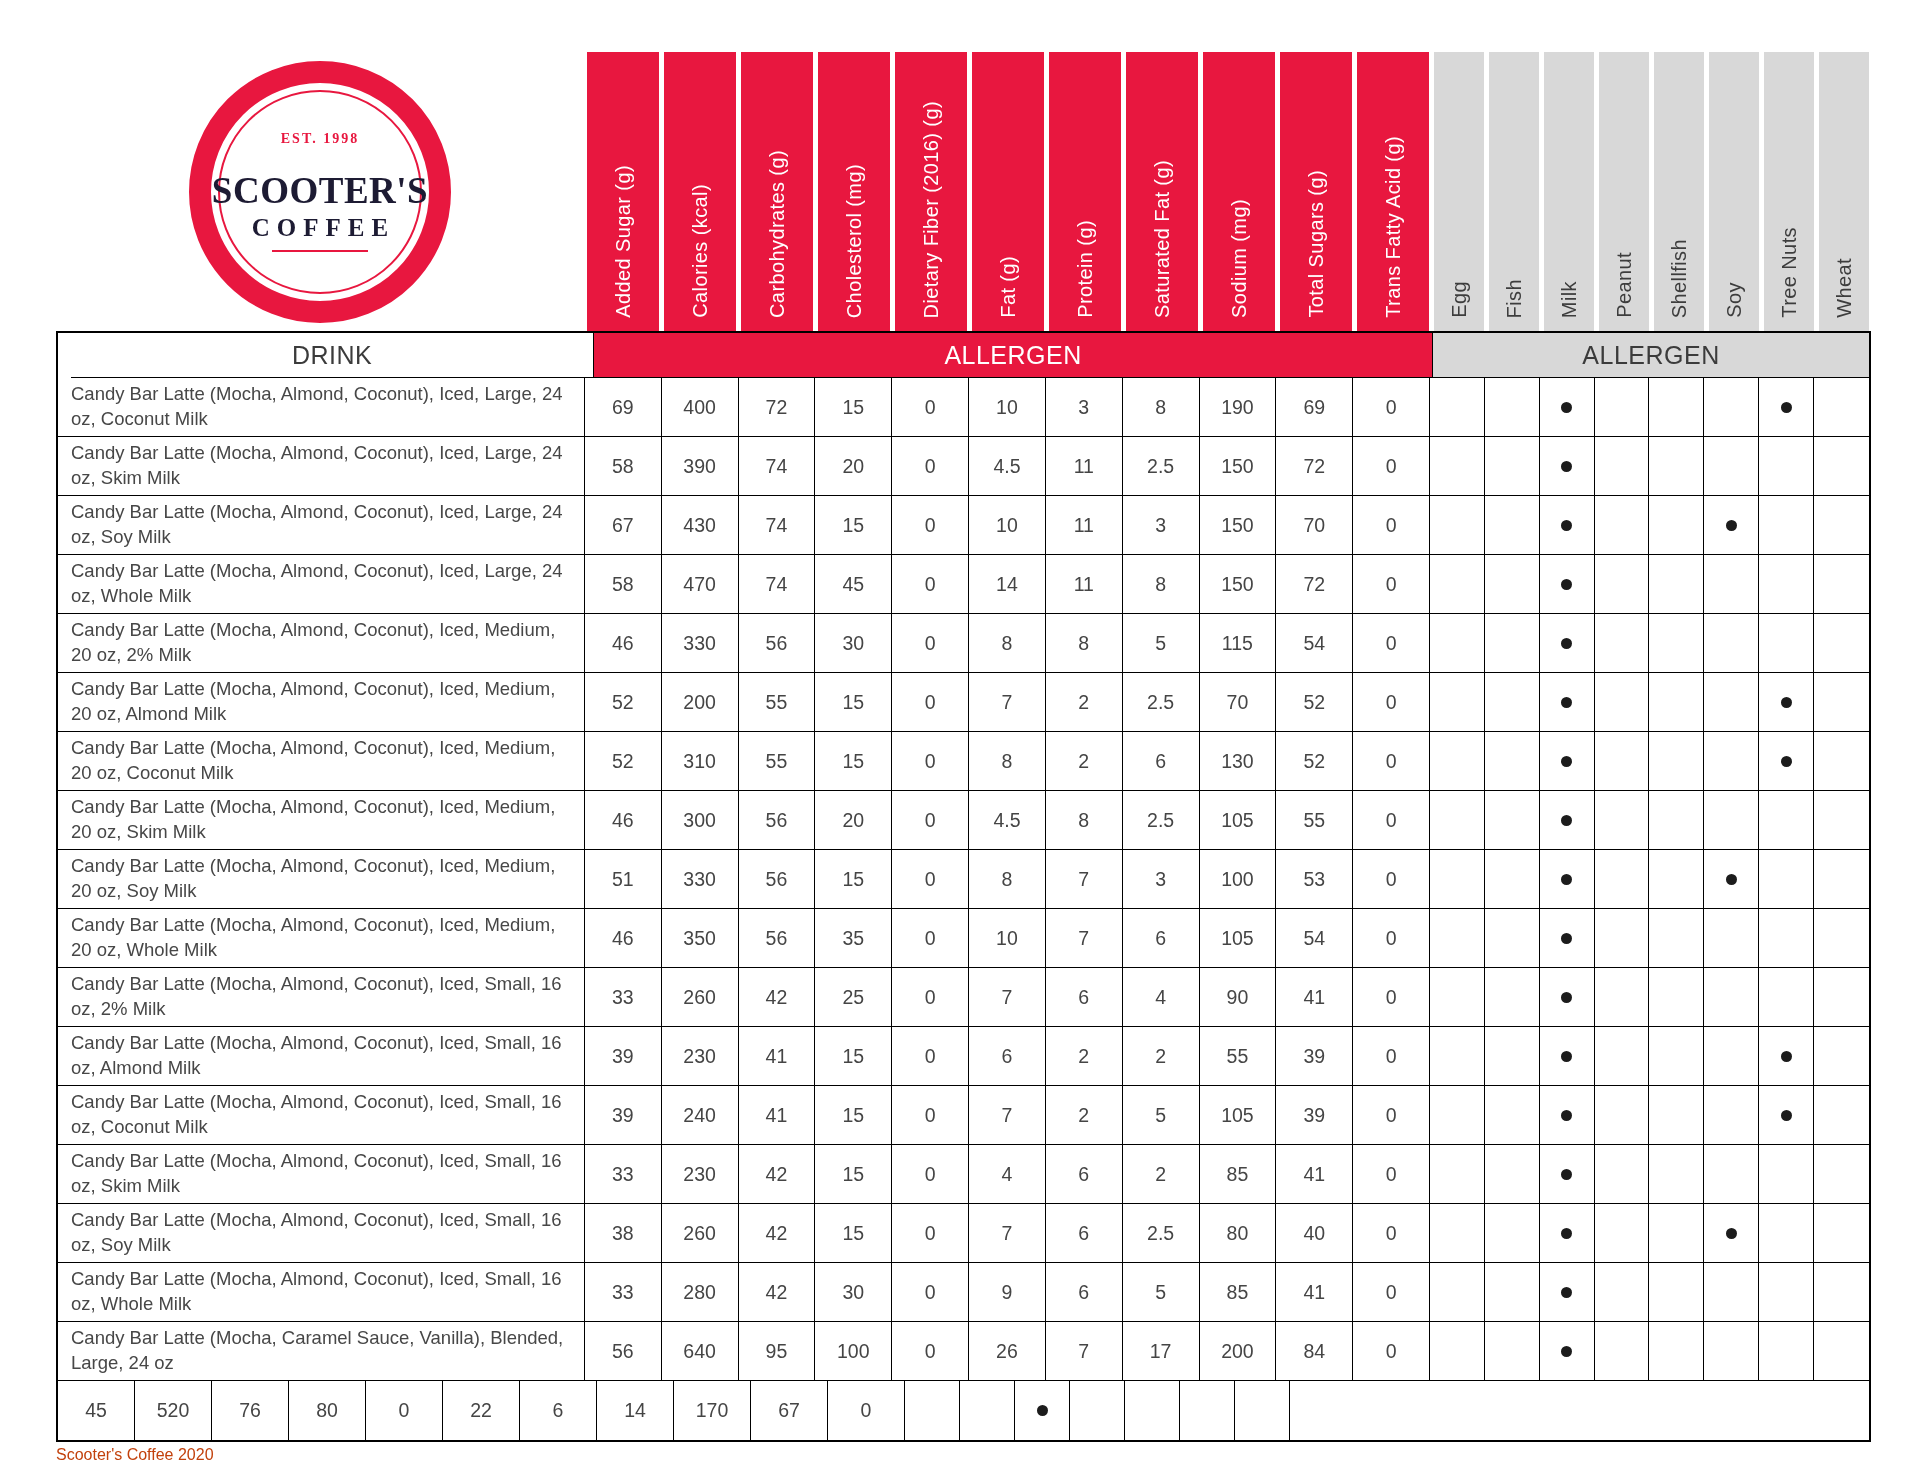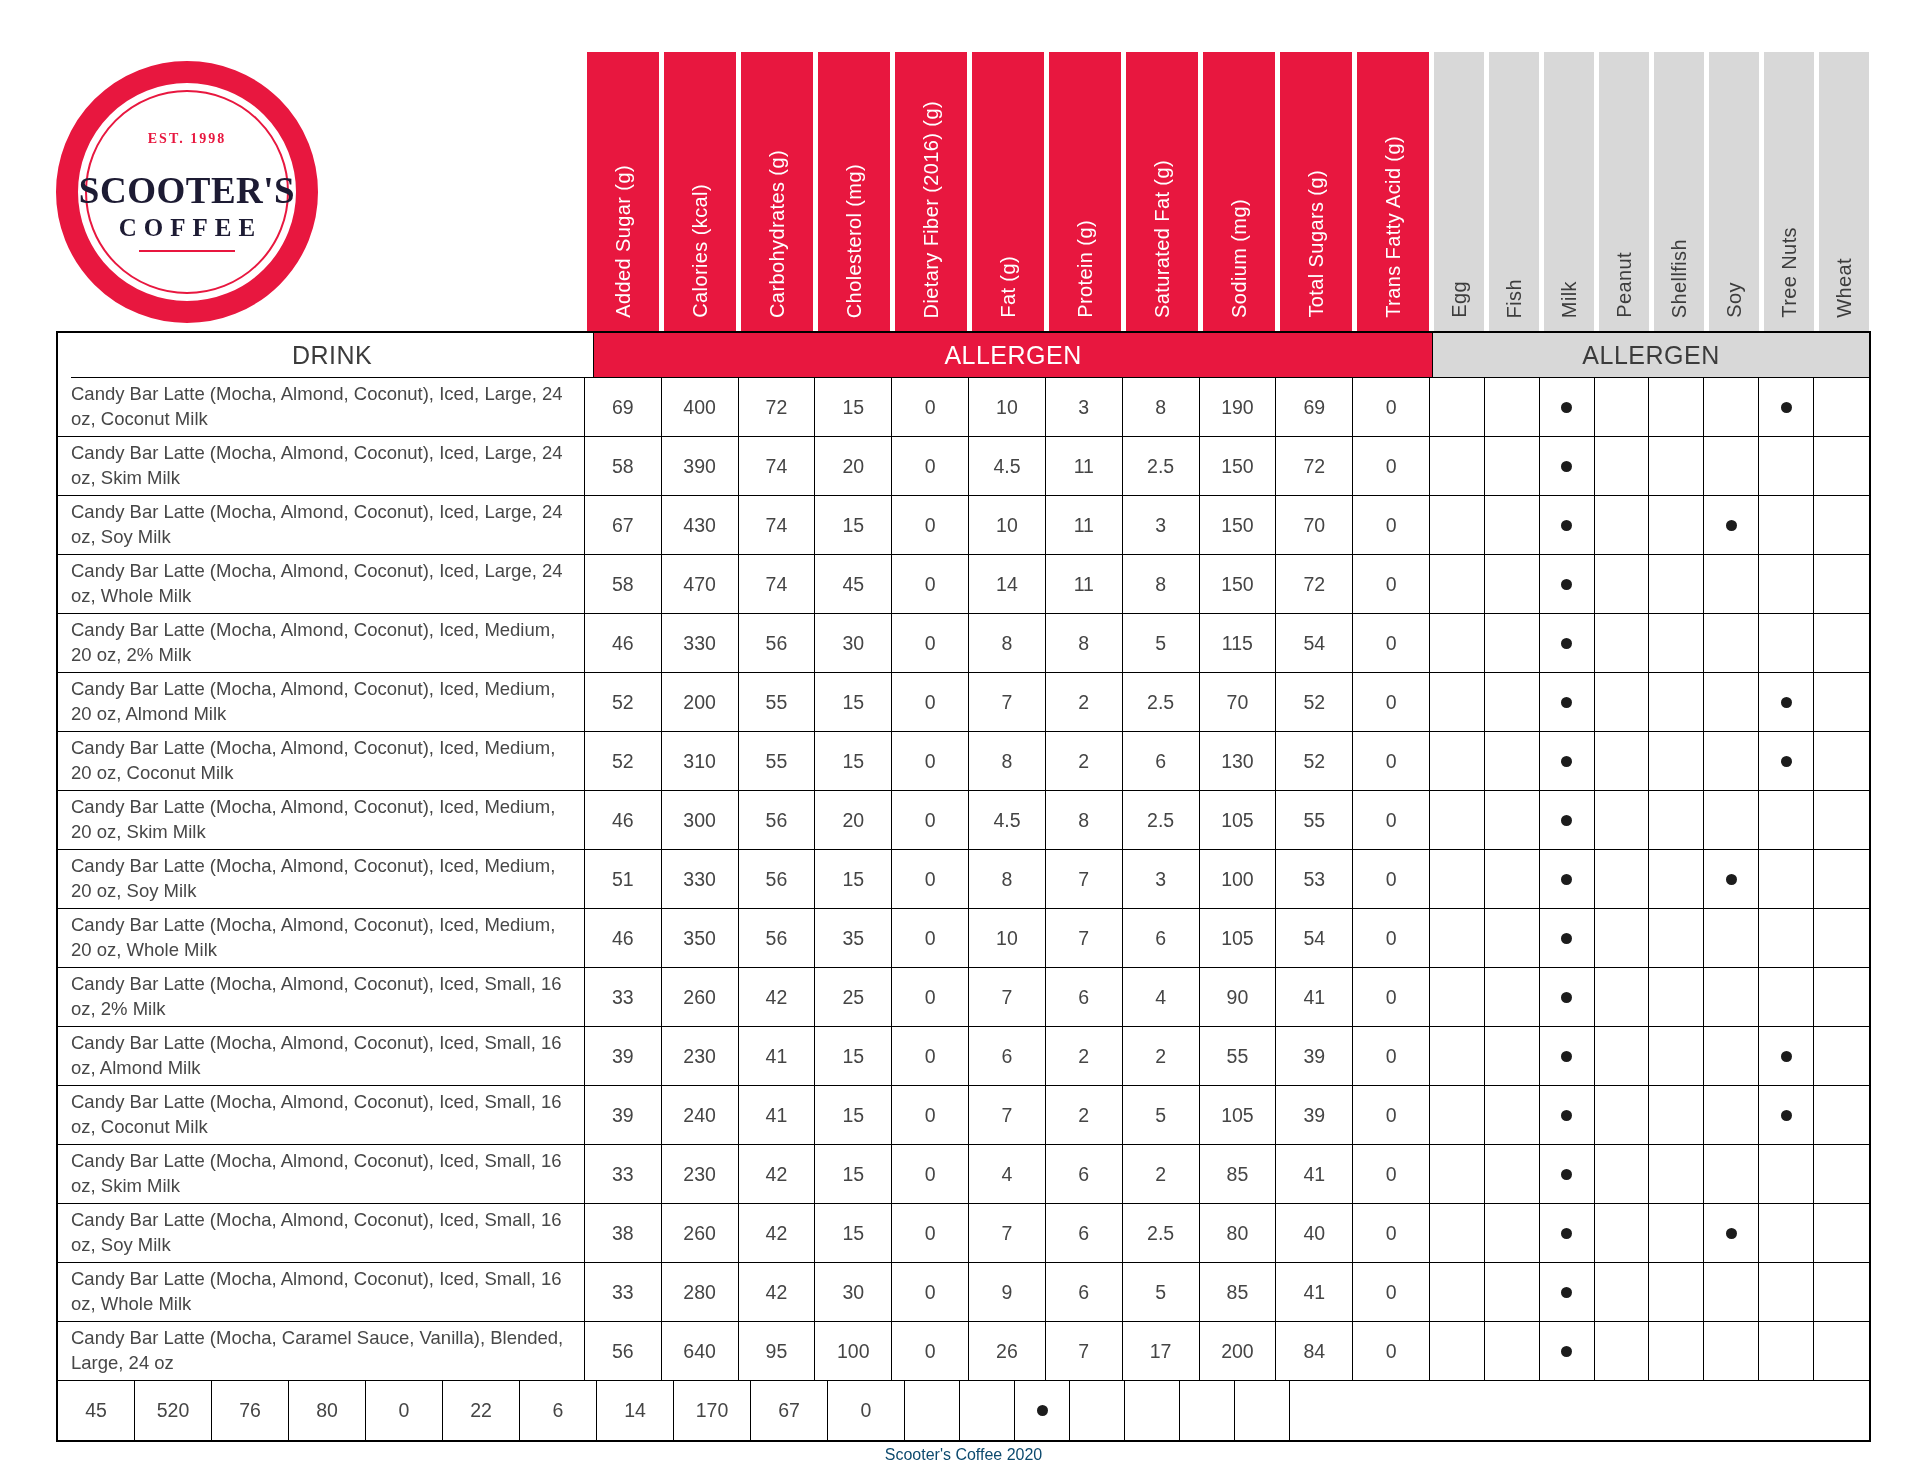--- a/index.html
+++ b/index.html
@@ -13,21 +13,21 @@
   html,body{background:#ffffff;}
   body{
     width:1920px;height:1484px;position:relative;overflow:hidden;
     font-family:"Liberation Sans","DejaVu Sans",sans-serif;
     color:var(--ink);
   }
   .sheet{position:absolute;left:56px;top:52px;width:1815px;}
 
   
   .header-top{display:flex;height:279px;}
-  .logo-area{width:528px;display:flex;align-items:center;justify-content:flex-start;}
+  .logo-area{width:528px;display:flex;align-items:center;justify-content:center;}
   .bars{display:flex;}
   .hcell{display:flex;}
   .hcell.nut{width:77px;}
   .hcell.al{width:55px;}
   .hcell .fill{
     flex:1;margin:0 2.5px;height:100%;
     display:flex;align-items:flex-end;justify-content:center;
     padding-bottom:13px;
   }
   .hcell.nut .fill{background:var(--red);}
@@ -90,21 +90,21 @@
     width:528px;justify-content:flex-start;text-align:left;
     padding:5px 14px 5px 13px;font-size:18.5px;line-height:1.35;color:#474747;
   }
   .cell.num{width:77px;font-size:19.5px;}
   .cell.al{width:55px;}
   .dot{width:11px;height:11px;border-radius:50%;background:#1c1c1c;display:block;}
 
   
   .footer{
     position:absolute;left:56px;top:1446px;width:1815px;
-    text-align:center;font-size:16px;color:#0c4a6e;
+    text-align:left;font-size:16px;color:#c2410c;
   }
 </style>
 </head>
 <body>
 
 <div class="sheet">
 
   <div class="header-top">
     <div class="logo-area">
       <div class="logo-ring">

